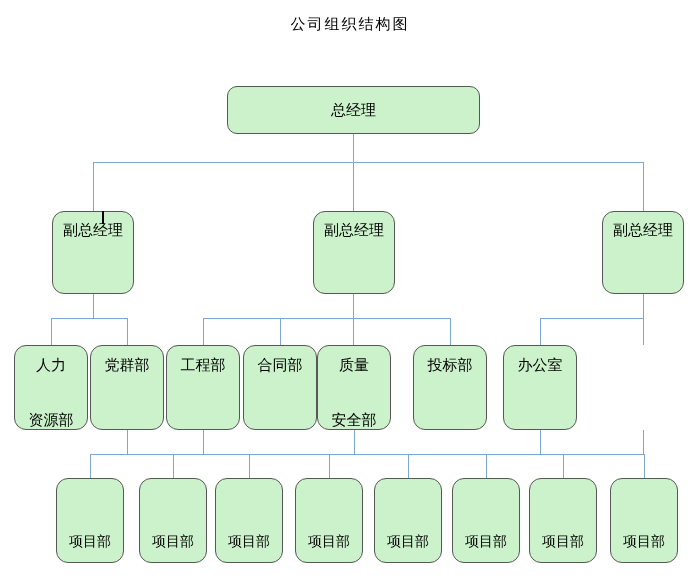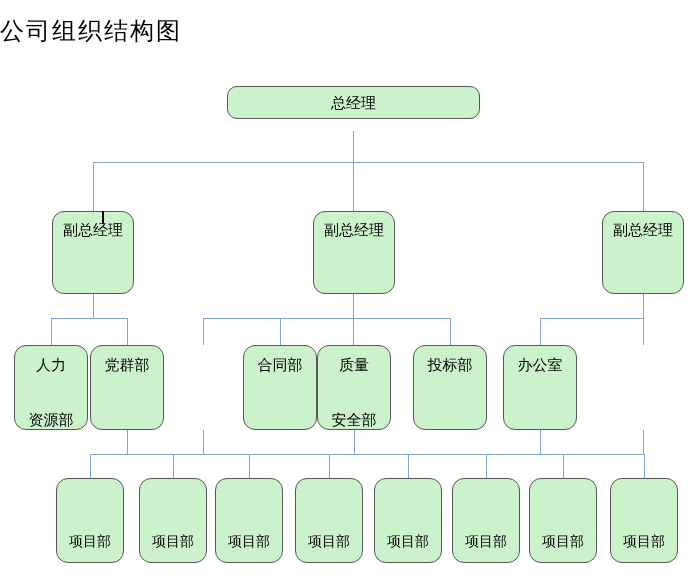--- a/index.html
+++ b/index.html
@@ -10,34 +10,34 @@
     position: relative;
   }
   .canvas {
     position: absolute; left: 0; top: 0;
     width: 700px; height: 584px;
     background: var(--background, #ffffff);
     overflow: hidden;
   }
   .title {
     position: absolute; left: 0; top: 15px; width: 700px;
-    text-align: left;
-    font-size: 24px; letter-spacing: 2px;
+    text-align: center;
+    font-size: 15px; letter-spacing: 2px;
     color: var(--text, #000000);
   }
   .node {
     position: absolute; box-sizing: border-box;
     background: var(--node-fill, #ccf2cb);
     border: 1.5px solid var(--node-border, #575757);
     color: var(--text, #000000);
     display: flex; flex-direction: column; align-items: center;
     font-size: 15px; line-height: 18px; text-align: center;
   }
   .lvl1 {
-    left: 227px; top: 86px; width: 253px; height: 33px;
+    left: 227px; top: 86px; width: 253px; height: 48px;
     border-radius: 10px; justify-content: center;
   }
   .lvl2 {
     top: 211px; width: 82px; height: 83px;
     border-radius: 12px; justify-content: flex-start; padding-top: 9px;
   }
   .lvl3 {
     top: 345px; width: 74px; height: 85px;
     border-radius: 12px; justify-content: space-between; padding-top: 10px;
   }
@@ -115,20 +115,24 @@
   <div class="caret"></div>
 
   <div class="node lvl3" style="left:14px">
     <span class="l1">人力</span>
     <span class="l2">资源部</span>
   </div>
   <div class="node lvl3" style="left:90px">
     <span class="l1">党群部</span>
     <span class="l2"></span>
   </div>
+  <div class="node lvl3" style="left:166px">
+    <span class="l1">工程部</span>
+    <span class="l2"></span>
+  </div>
   <div class="node lvl3" style="left:317px">
     <span class="l1">质量</span>
     <span class="l2">安全部</span>
   </div>
   <div class="node lvl3" style="left:243px">
     <span class="l1">合同部</span>
     <span class="l2"></span>
   </div>
   <div class="node lvl3" style="left:413px">
     <span class="l1">投标部</span>

